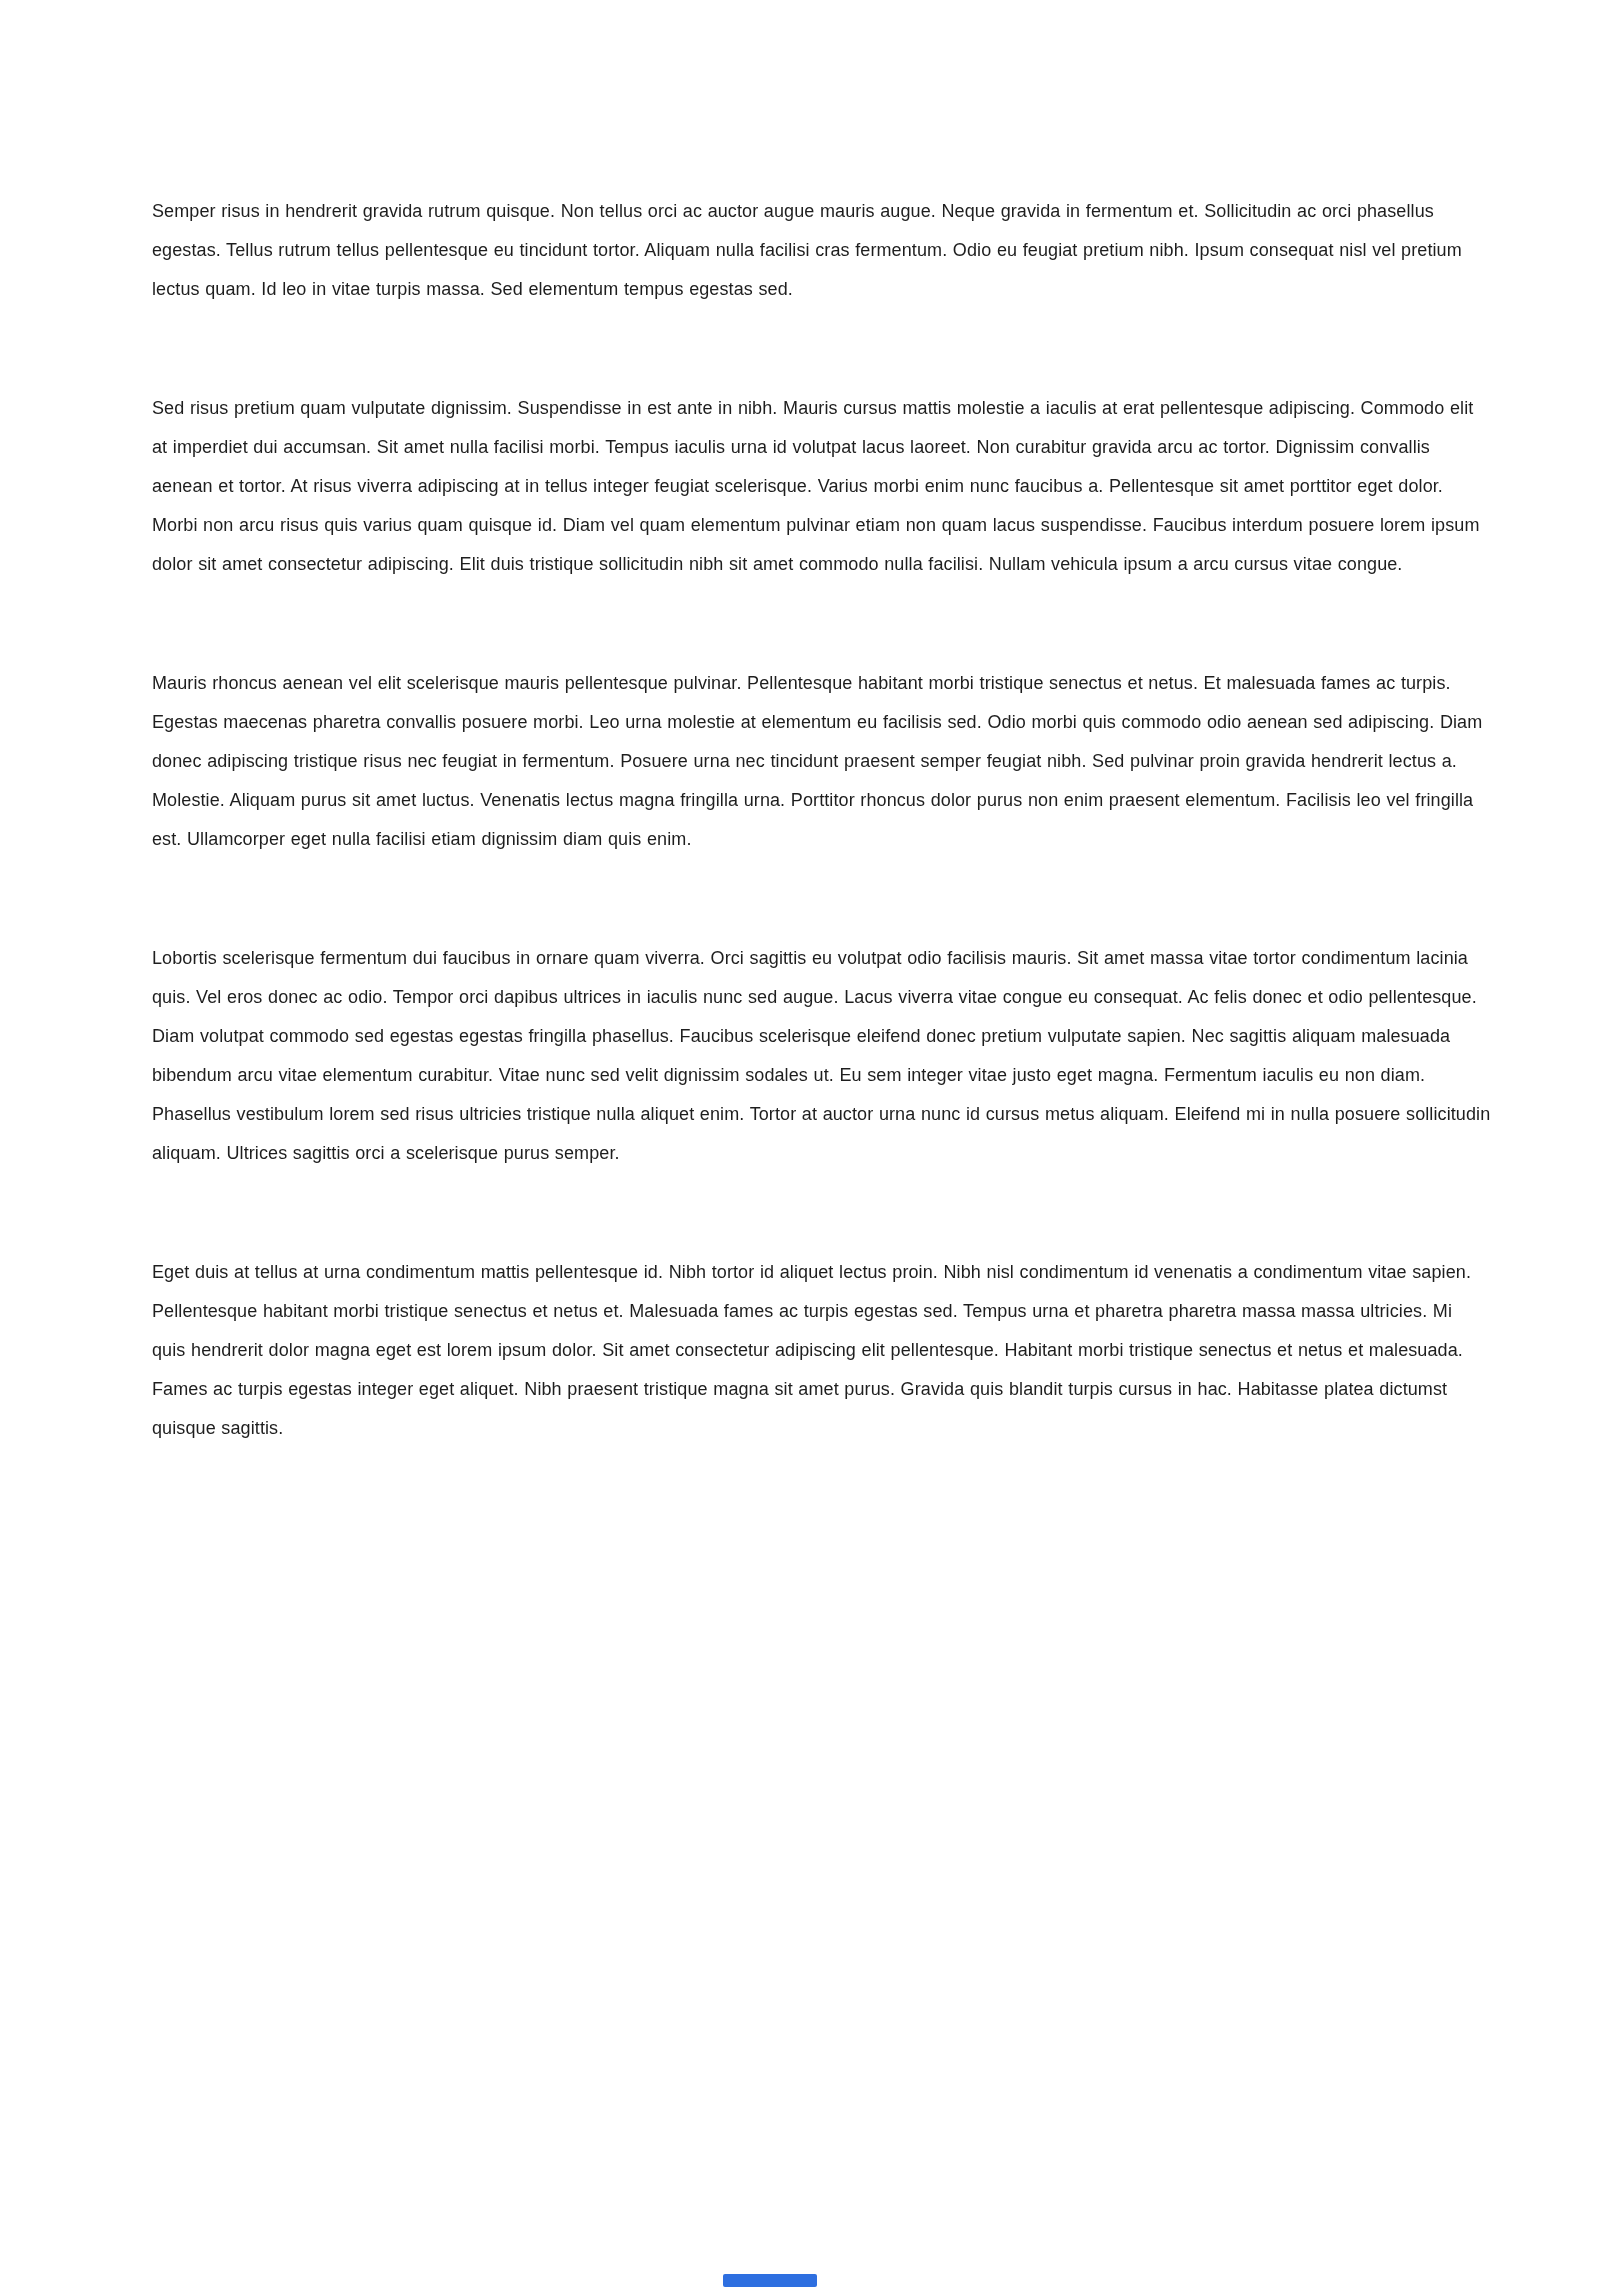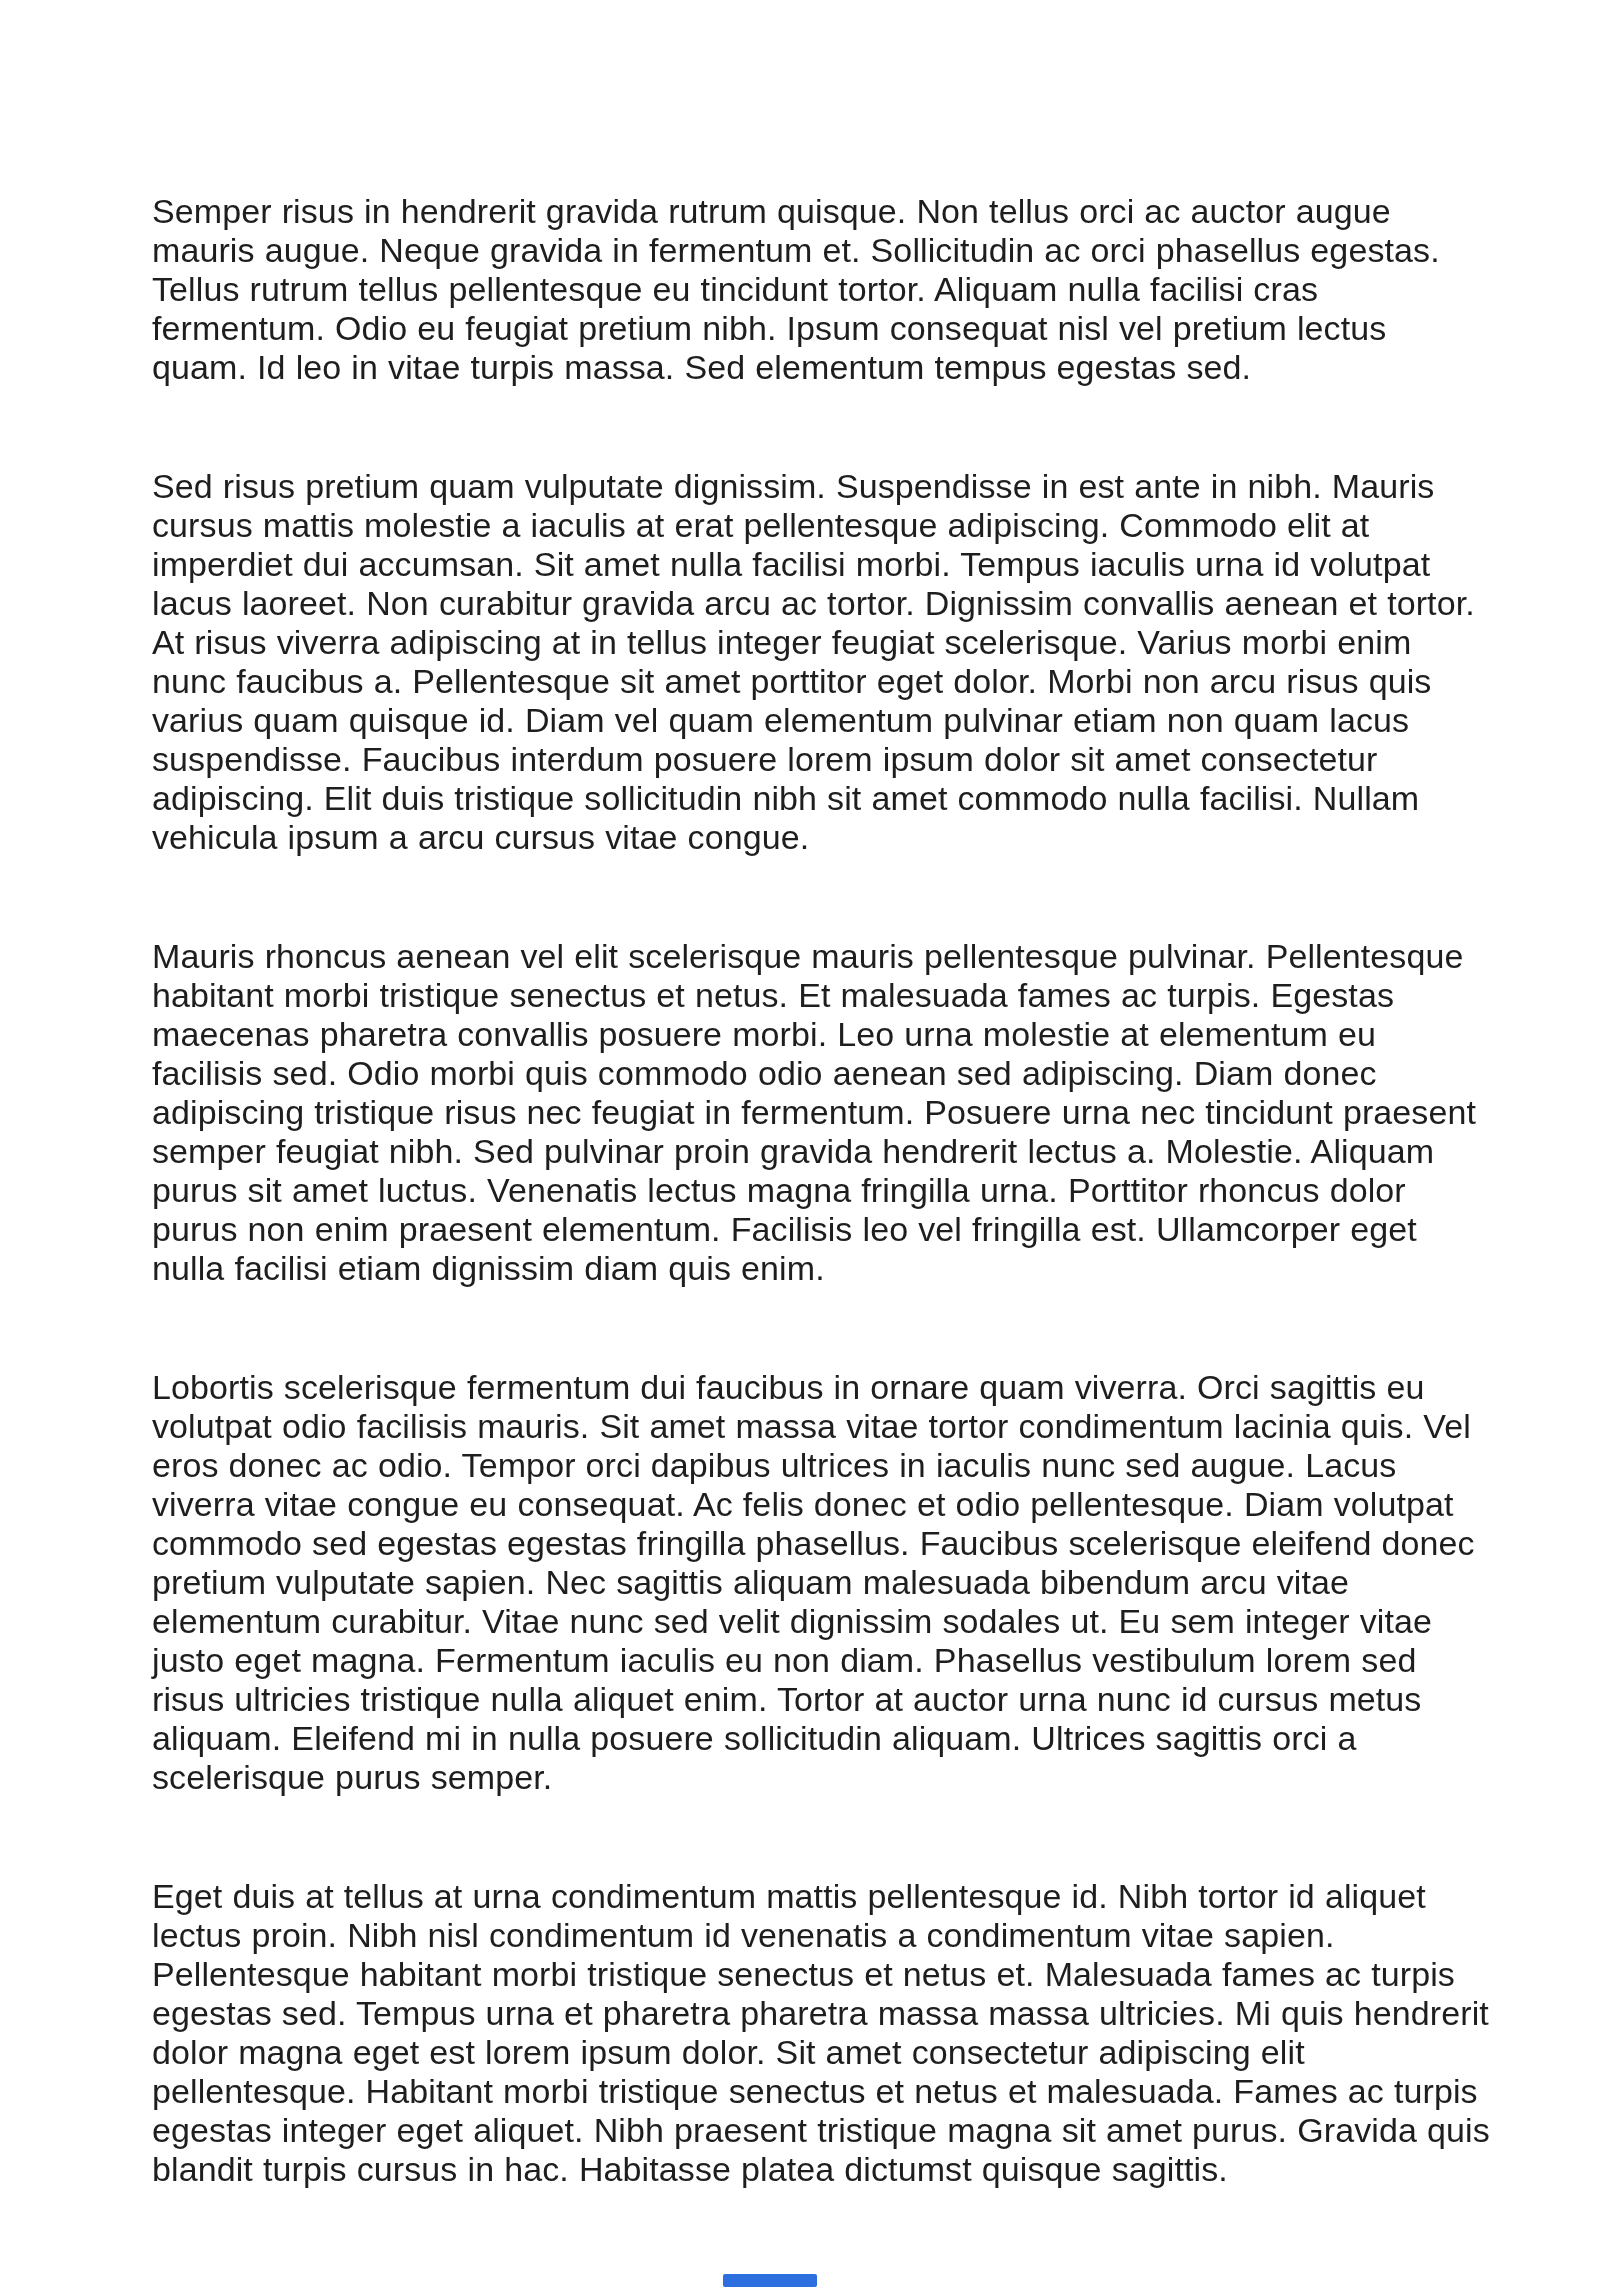--- a/index.html
+++ b/index.html
@@ -20,21 +20,21 @@
     background: #ffffff;
   }
   .text-block {
     position: absolute;
     top: 192px;
     left: 152px;
     width: 1339px;
   }
   .text-block p {
     margin: 0 0 80px 0;
-    font-size: 34px;
+    font-size: 18px;
     line-height: 39px;
     color: #1e1e1e;
     letter-spacing: 0.1px;
     word-spacing: 0.5px;
     text-align: left;
   }
   .text-block p:last-child {
     margin-bottom: 12px;
   }
   .bottom-indicator {

